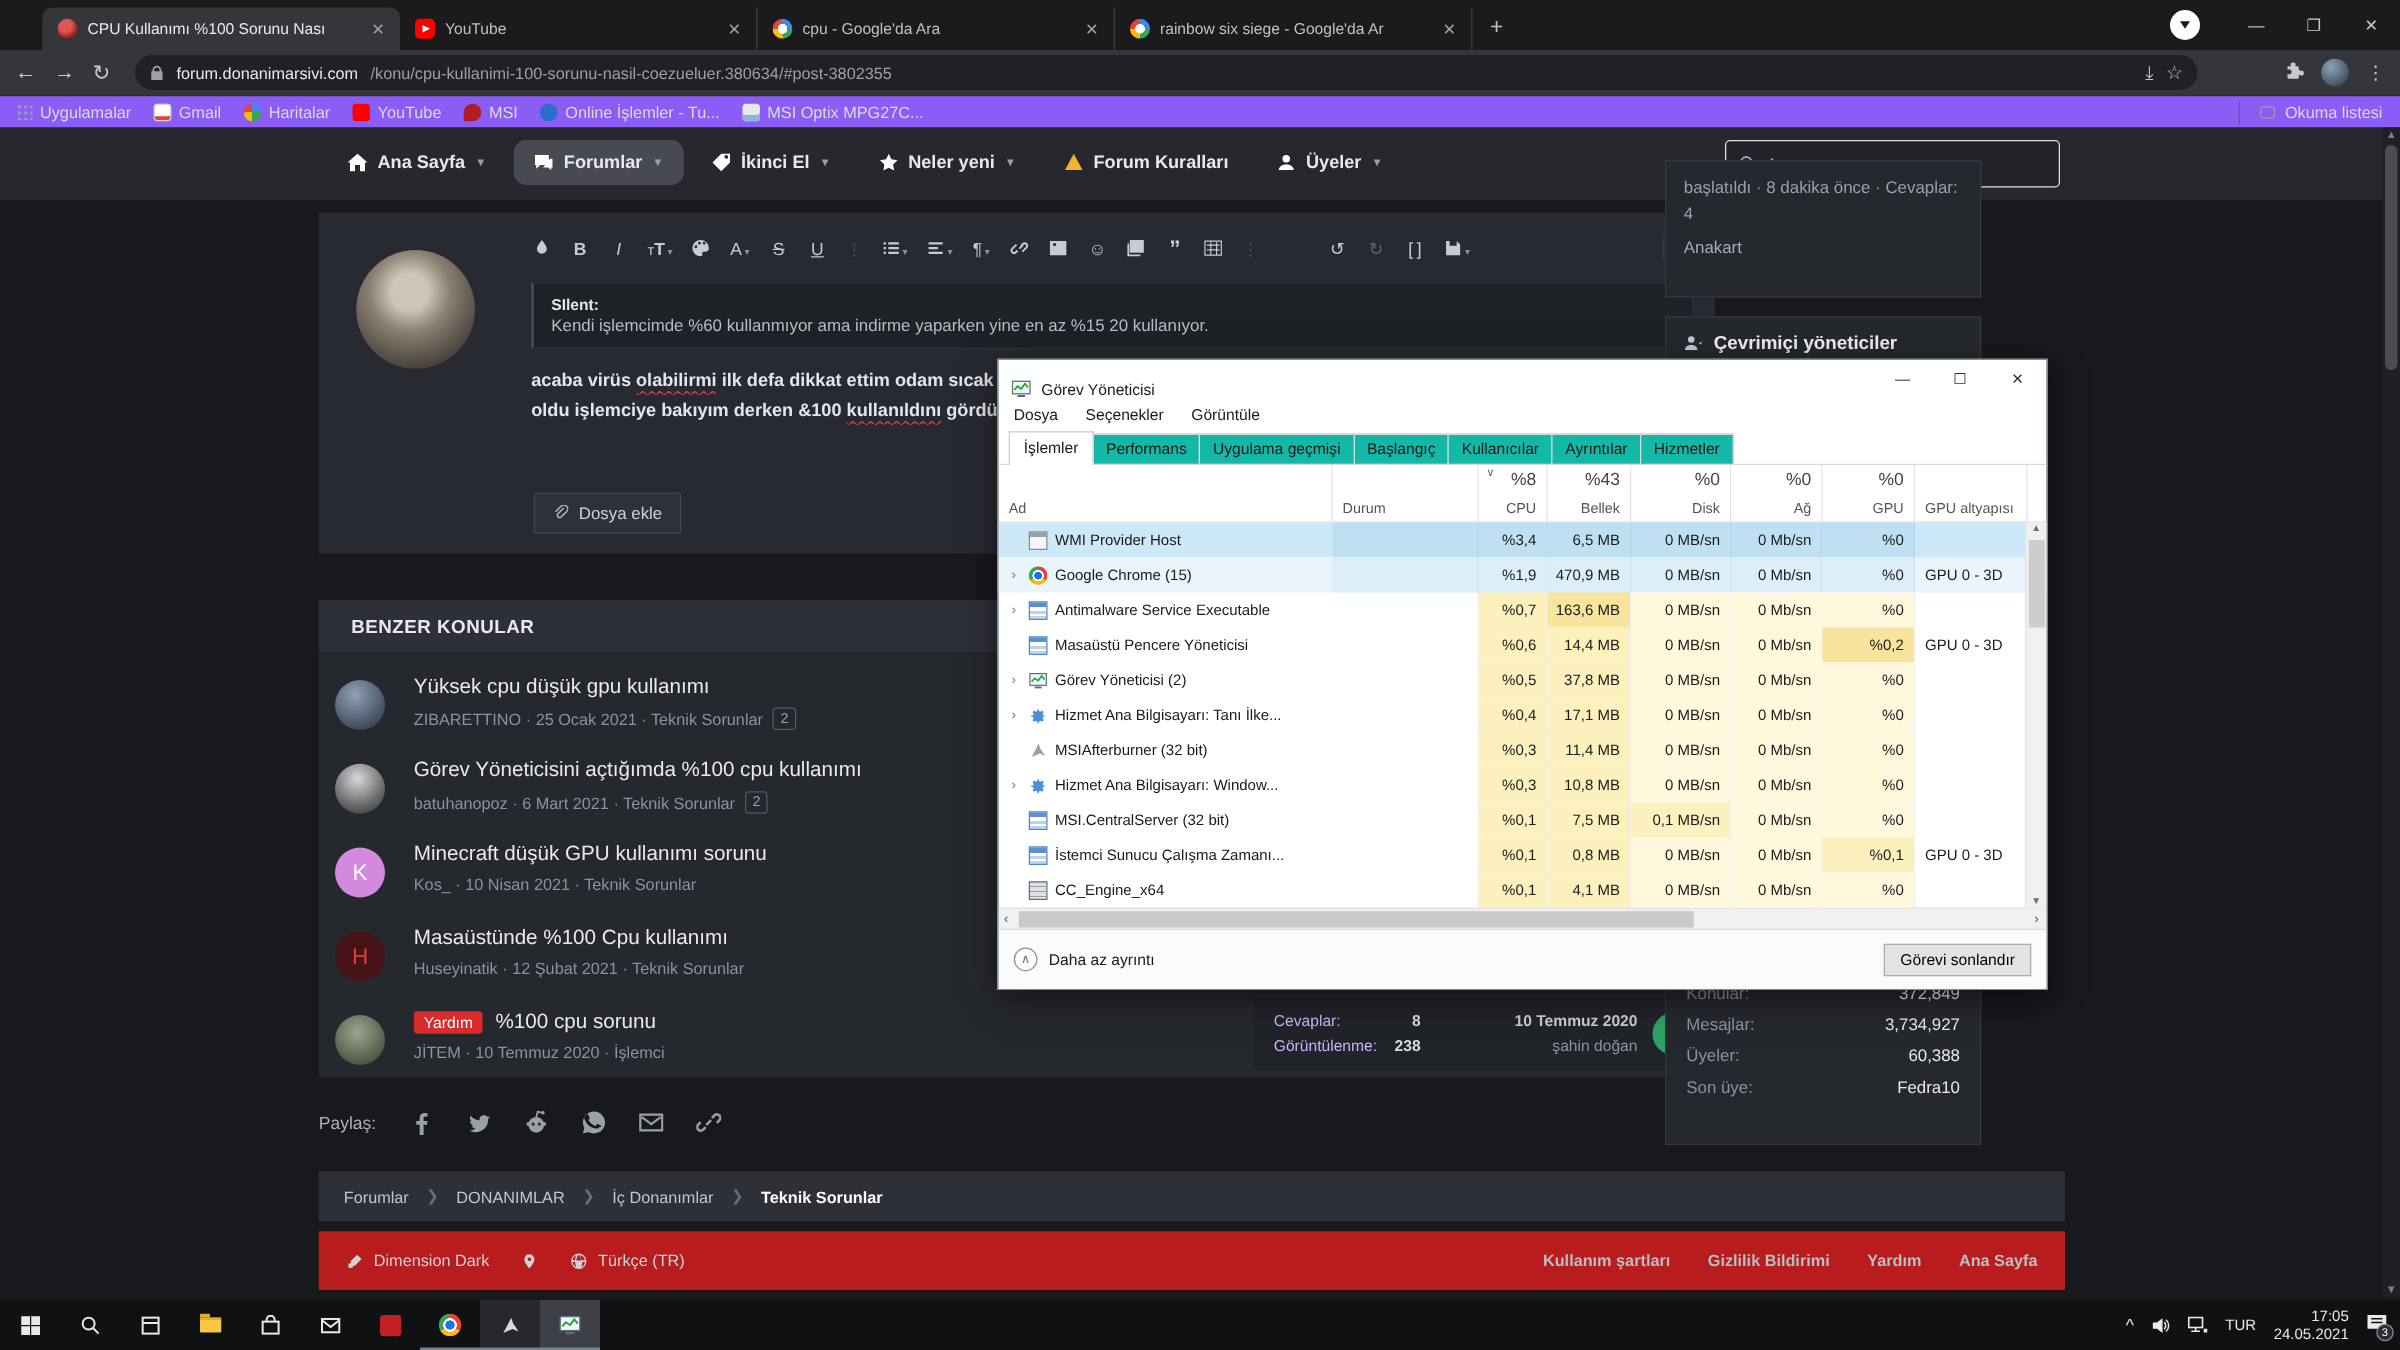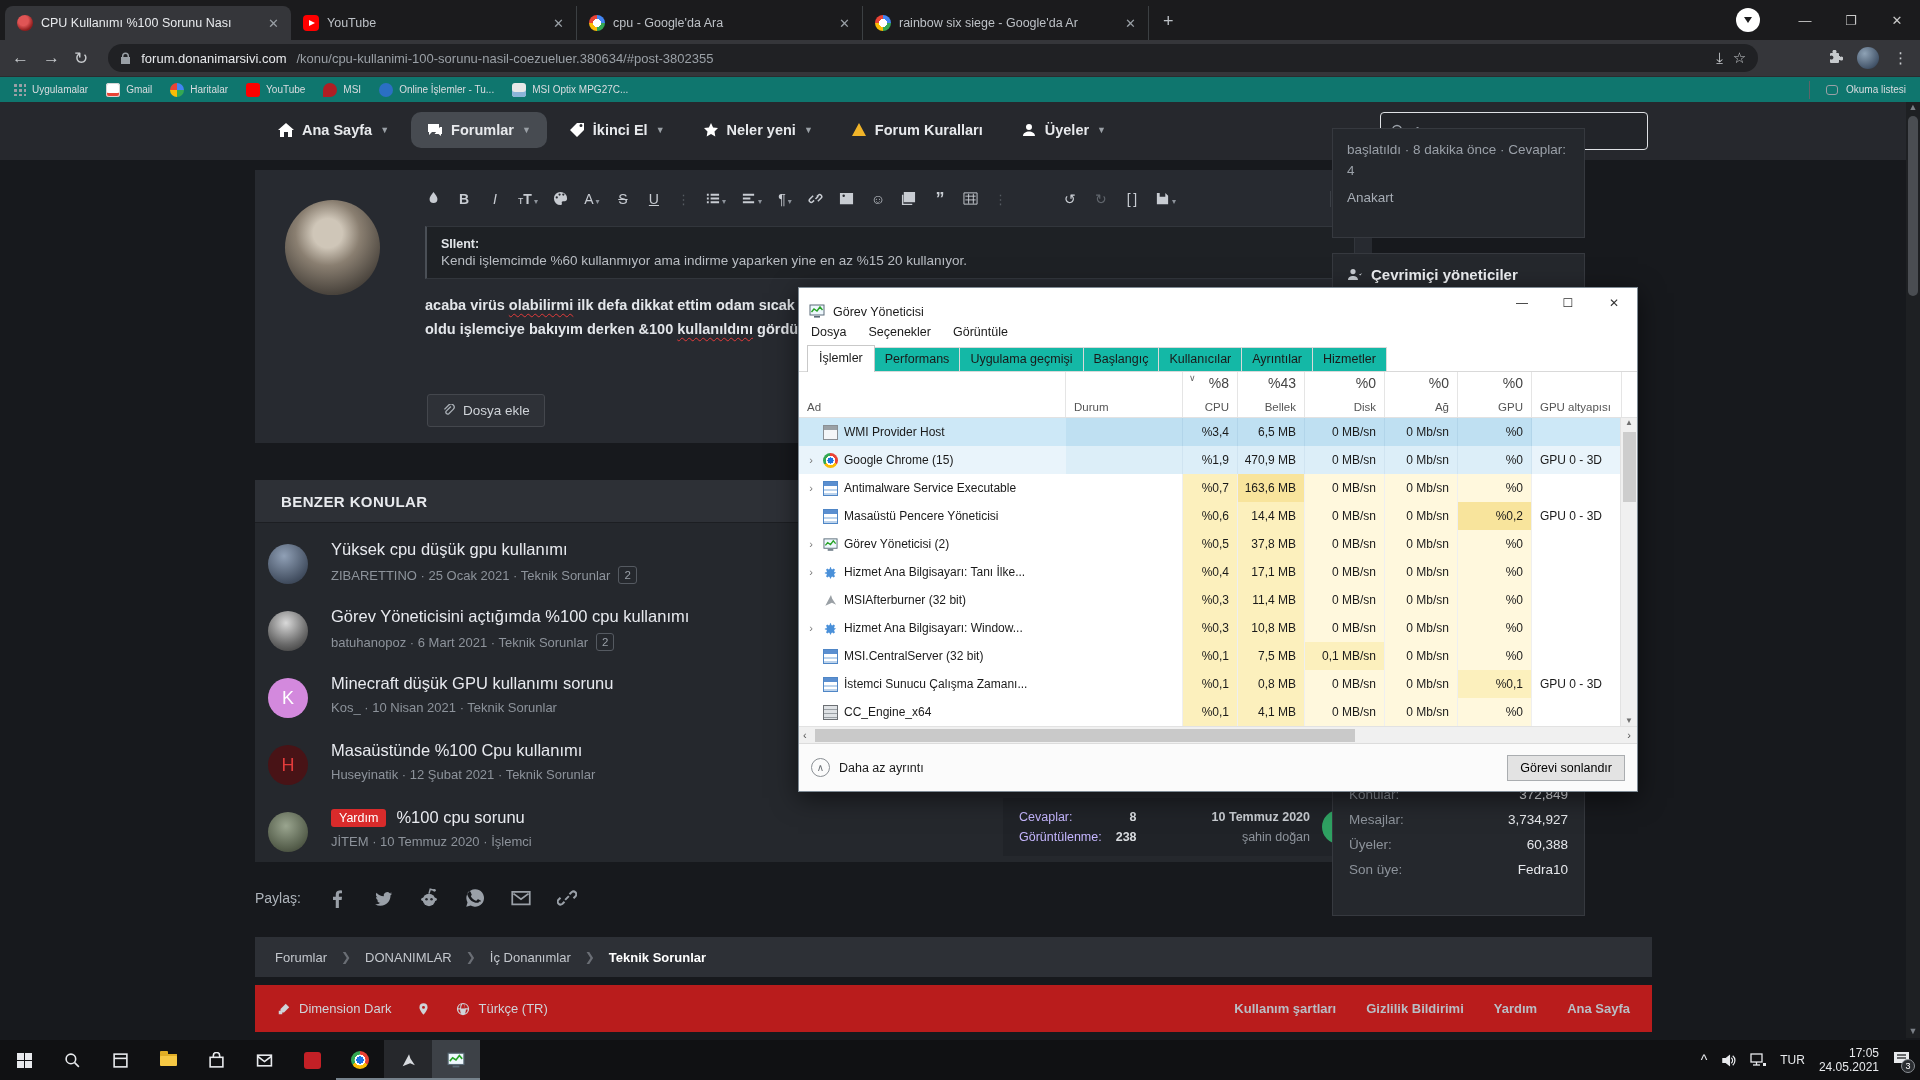--- a/index.html
+++ b/index.html
@@ -23,21 +23,21 @@
   .obtn{width:24px;height:24px;border-radius:50%;background:#fff;margin-right:22px;position:relative}
   .obtn::after{content:"";position:absolute;left:8px;top:9px;border-left:4px solid transparent;border-right:4px solid transparent;border-top:6px solid #1b1b1d}
   .toolbar{position:absolute;left:0;top:40px;width:1920px;height:36px;background:#35363a;display:flex;align-items:center;gap:14px;padding:0 12px}
   .navg{color:#c7cacd;font-size:17px}
   .urlpill{flex:none;width:1650px;height:28px;margin-left:6px;background:#202124;border-radius:14px;display:flex;align-items:center;gap:10px;padding:0 12px;color:#e8eaed;font-size:13px}
   .urlpill .host{color:#e8eaed}
   .urlpill .path{color:#9aa0a6}
   .sp{flex:1}
   .tbi{color:#c7cacd;font-size:15px}
   .avatar-s{width:22px;height:22px;border-radius:50%;background:radial-gradient(circle at 35% 30%,#8ea2b5,#45566b 70%,#22303e)}
-  .bookmarks{position:absolute;left:0;top:76px;width:1920px;height:26px;background:#0f766e;border-top:1px solid #2b2c2f;display:flex;align-items:center;gap:18px;padding:0 14px;color:#dadce0;font-size:10px}
+  .bookmarks{position:absolute;left:0;top:76px;width:1920px;height:26px;background:#8b5cf6;border-top:1px solid #2b2c2f;display:flex;align-items:center;gap:18px;padding:0 14px;color:#dadce0;font-size:13px}
   .bm{display:flex;align-items:center;gap:6px}
   .bmi{width:14px;height:14px;border-radius:3px;flex:none}
   .appsgrid{width:12px;height:12px;background:radial-gradient(circle,#9aa0a6 1.4px,transparent 1.6px) 0 0/5px 5px;background-position:-1px -1px}
   .rlist{margin-left:auto;display:flex;align-items:center;gap:8px;border-left:1px solid #5f6368;padding-left:16px;height:18px}
 
   
   .band{position:absolute;left:0;top:102px;width:1920px;height:58px;background:#26282d}
   .mainnav{position:absolute;left:262px;top:112px;display:flex;align-items:center;gap:6px;color:#e7e9ec;font-size:14.5px;font-weight:bold}
   .nitem{display:flex;align-items:center;gap:8px;padding:10px 16px;border-radius:10px}
   .nitem .car{font-size:9px;color:#9aa0a6}
@@ -167,21 +167,21 @@
   .clock{text-align:right;line-height:14px;font-size:12px}
   .notif{position:relative}
   .badge{position:absolute;right:-5px;bottom:-4px;background:#2a2d31;border:1px solid #8b9096;color:#fff;border-radius:50%;width:14px;height:14px;font-size:9px;text-align:center;line-height:12px}
 </style>
 </head>
 <body>
 
 <div class="screen">
 
   <div class="tabstrip">
-    <div class="tab active" style="margin-left:5px">
+    <div class="tab active" style="margin-left:34px">
       <span class="fav site"></span>
       <span class="ttl">CPU Kullanımı %100 Sorunu Nası</span>
       <span class="x">✕</span>
     </div>
     <div class="tab">
       <span class="fav yt"></span>
       <span class="ttl">YouTube</span>
       <span class="x">✕</span>
     </div>
     <div class="tab">

